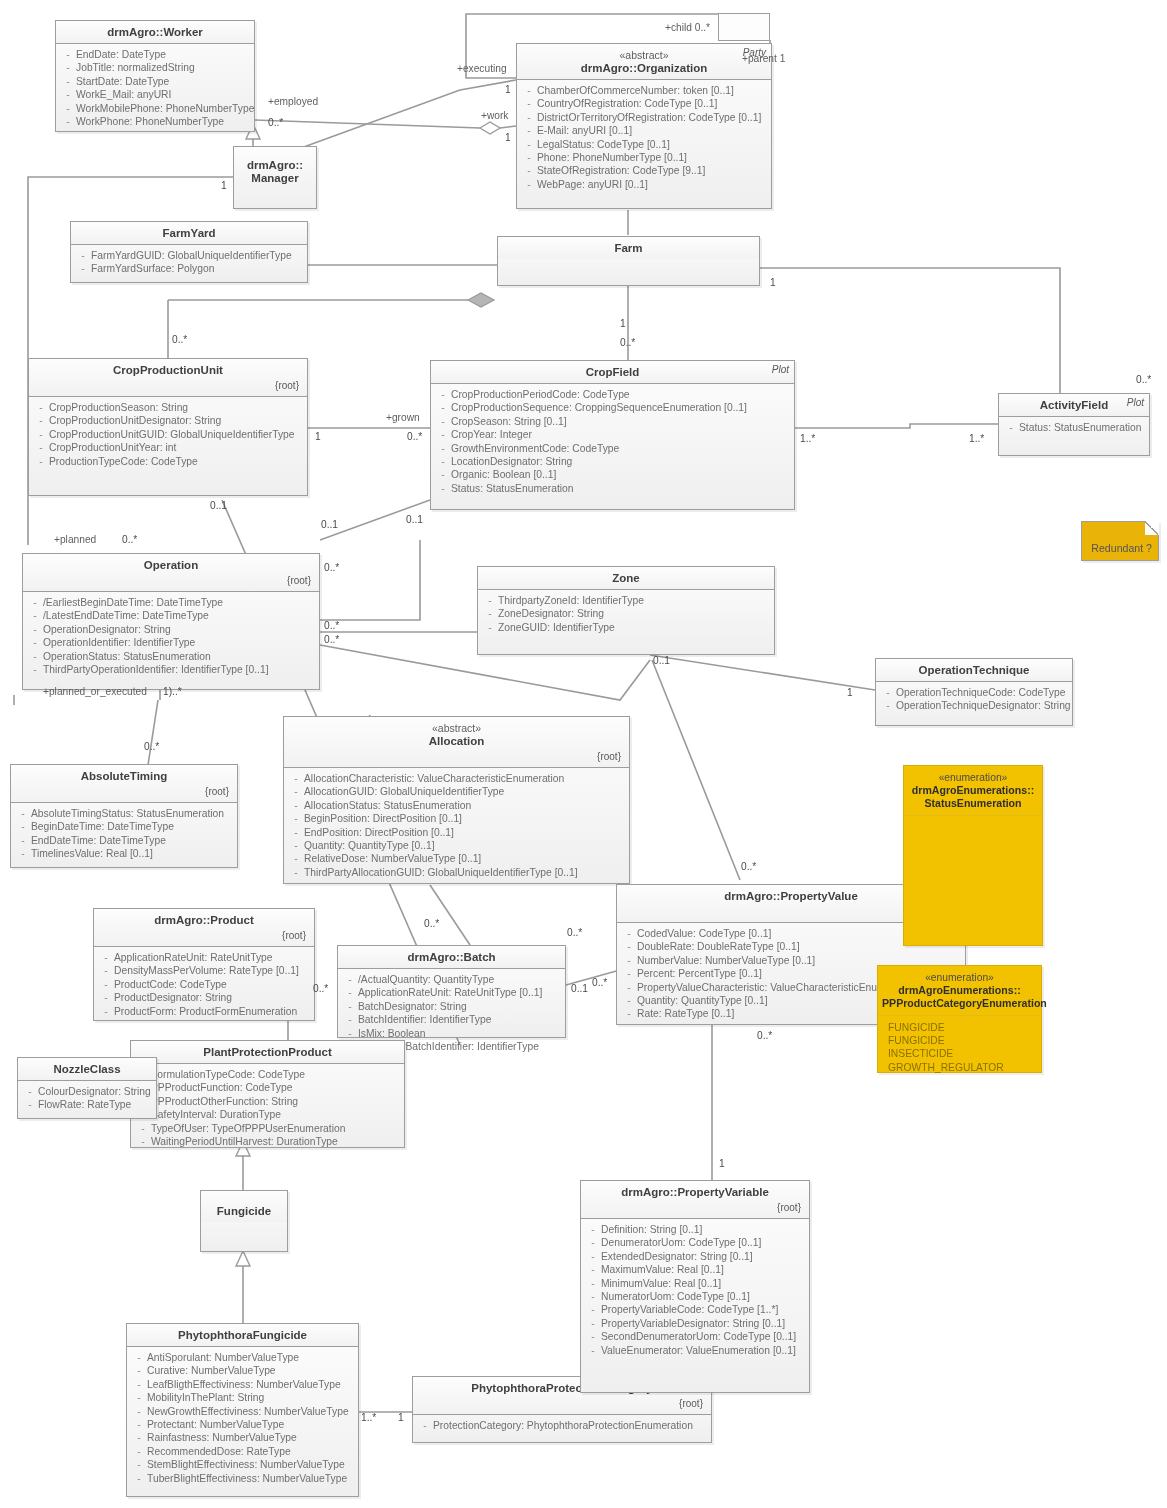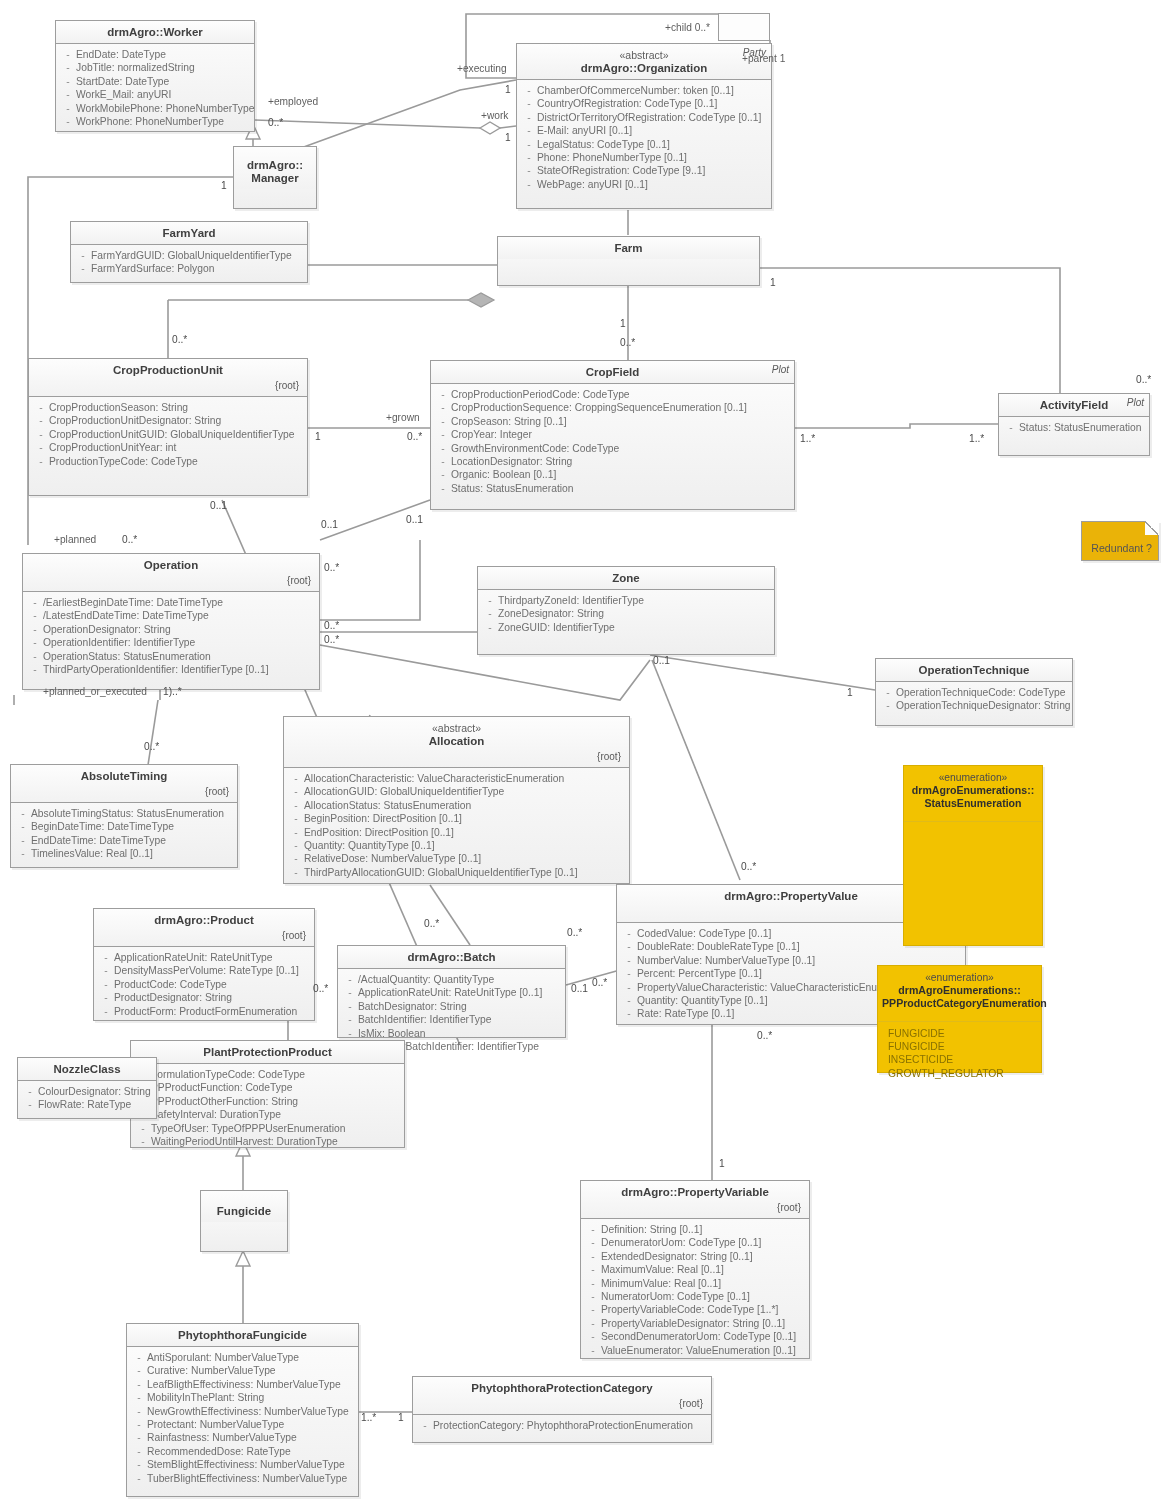--- a/index.html
+++ b/index.html
@@ -62,21 +62,21 @@
   .cls .attr .vis{width:16px;flex:0 0 16px;text-align:center;color:#8a8a8a;}
   
   .enum{
     position:absolute;box-sizing:border-box;
     border:1.6px solid #d8ae00;
     background:#f2c200;
     box-shadow:2px 2px 0 rgba(0,0,0,.07);
   }
   .enum .hdr{
     text-align:center;font-weight:bold;color:#2f2f2f;font-size:10.6px;
-    line-height:13px;padding:5px 4px 11px 4px;
+    line-height:13px;padding:5px 4px 5px 4px;
     border-bottom:1.3px solid #e0bb1a;
   }
   .enum .hdr .stereo{display:block;font-weight:normal;font-size:10.3px;color:#4a4a4a;}
   .enum .body{padding:5px 4px 5px 10px;}
   .enum .lit{font-size:10.3px;line-height:13.2px;color:#8a7200;white-space:nowrap;}
   
   .note{
     position:absolute;box-sizing:border-box;
     border:1.6px solid #9d9d9d;background:#eab308;
     box-shadow:2px 2px 0 rgba(0,0,0,.07);
@@ -691,21 +691,21 @@
       <span class="rootmark">{root}</span>
     </div>
     <div class="body">
       <div class="attr">
           <span class="vis">-</span>
           <span>ProtectionCategory: PhytophthoraProtectionEnumeration</span>
         </div>
     </div>
   </div>
 
-  <div class="cls has-body" style="left:580px;top:1180px;width:230px;height:179px;">
+  <div class="cls has-body" style="left:580px;top:1180px;width:230px;height:213px;">
     <div class="hdr">
       <span>drmAgro::PropertyVariable</span>
       <span class="rootmark">{root}</span>
     </div>
     <div class="body">
       <div class="attr">
           <span class="vis">-</span>
           <span>Definition: String [0..1]</span>
         </div>
       <div class="attr">

